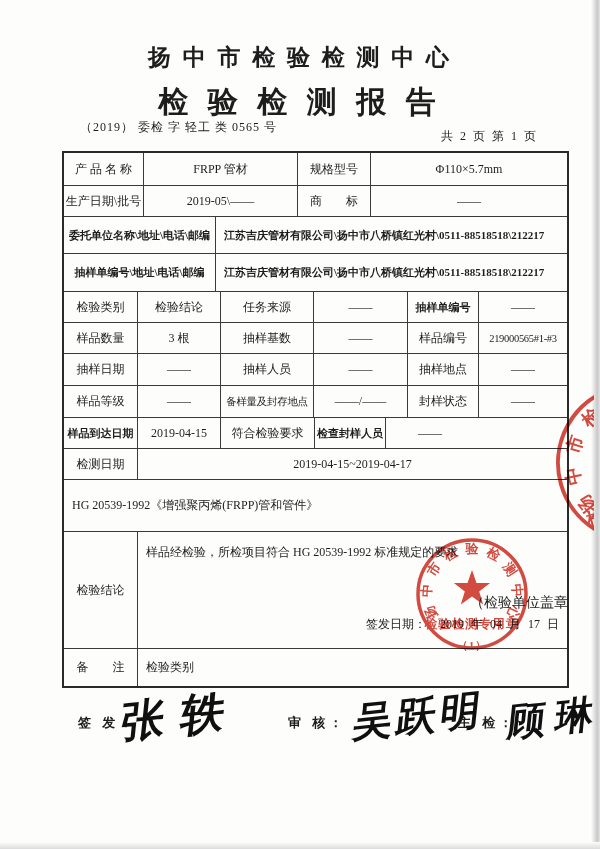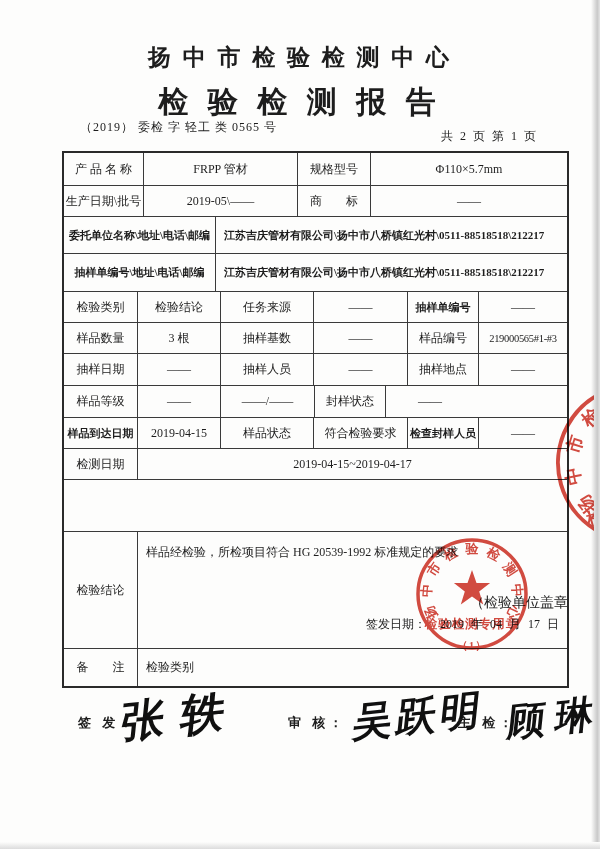--- a/index.html
+++ b/index.html
@@ -122,40 +122,41 @@
       <div class="cell" style="width:83px">——</div>
       <div class="cell" style="width:93px">抽样人员</div>
       <div class="cell" style="width:94px">——</div>
       <div class="cell" style="width:71px">抽样地点</div>
       <div class="cell" style="width:88px">——</div>
     </div>
 
     <div class="row" style="height:32px">
       <div class="cell" style="width:74px">样品等级</div>
       <div class="cell" style="width:83px">——</div>
+      <div class="cell tiny" style="width:93px">备样量及封存地点</div>
       <div class="cell" style="width:94px">——/——</div>
       <div class="cell" style="width:71px">封样状态</div>
       <div class="cell" style="width:88px">——</div>
     </div>
 
     <div class="row" style="height:31px">
       <div class="cell small" style="width:74px">样品到达日期</div>
       <div class="cell" style="width:83px">2019-04-15</div>
-      <div class="cell" style="width:93px">样品状态</div>
       <div class="cell" style="width:94px">符合检验要求</div>
       <div class="cell small" style="width:71px">检查封样人员</div>
       <div class="cell" style="width:88px">——</div>
     </div>
 
     <div class="row" style="height:31px">
       <div class="cell" style="width:74px">检测日期</div>
       <div class="cell" style="width:429px">2019-04-15~2019-04-17</div>
     </div>
 
     <div class="row" style="height:52px">
+      <div class="cell left" style="width:429px">HG 20539-1992《增强聚丙烯(FRPP)管和管件》</div>
     </div>
 
     <div class="row" style="height:117px">
       <div class="cell" style="width:74px">检验结论</div>
       <div class="cell conclusion-cell" style="width:429px">
         <div class="conclusion-text">样品经检验，所检项目符合 HG 20539-1992 标准规定的要求</div>
         <div class="seal-note">（检验单位盖章）</div>
         <div class="issue-line">
           <span>签发日期：</span><span class="gap"></span><span>2019 年 04 月 17 日</span>
         </div>

